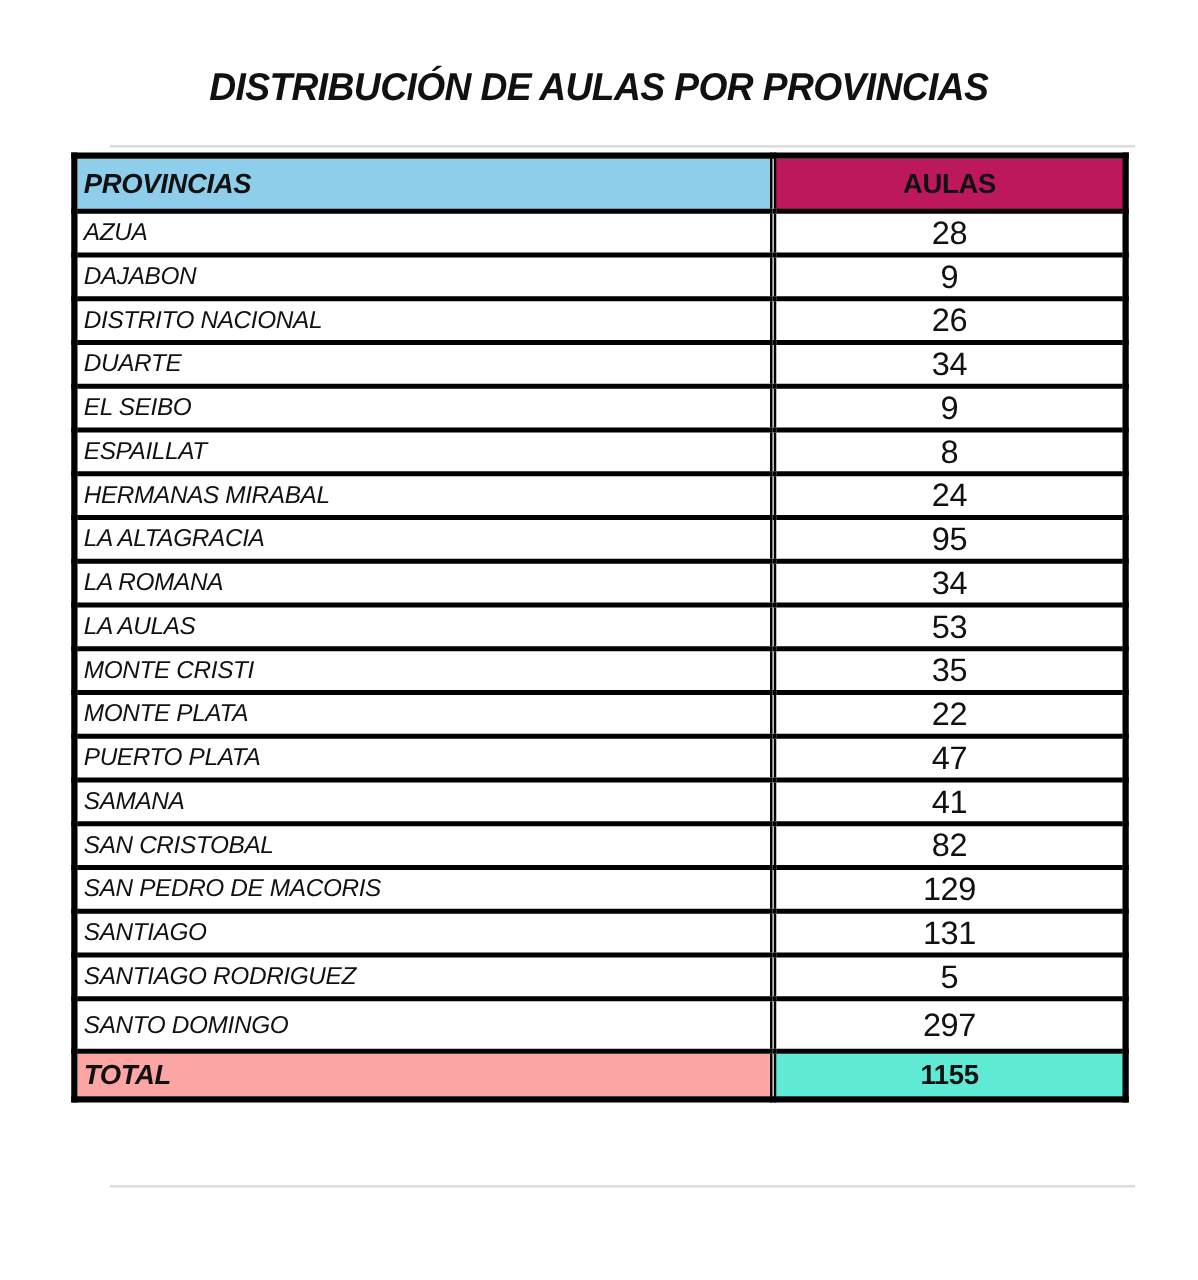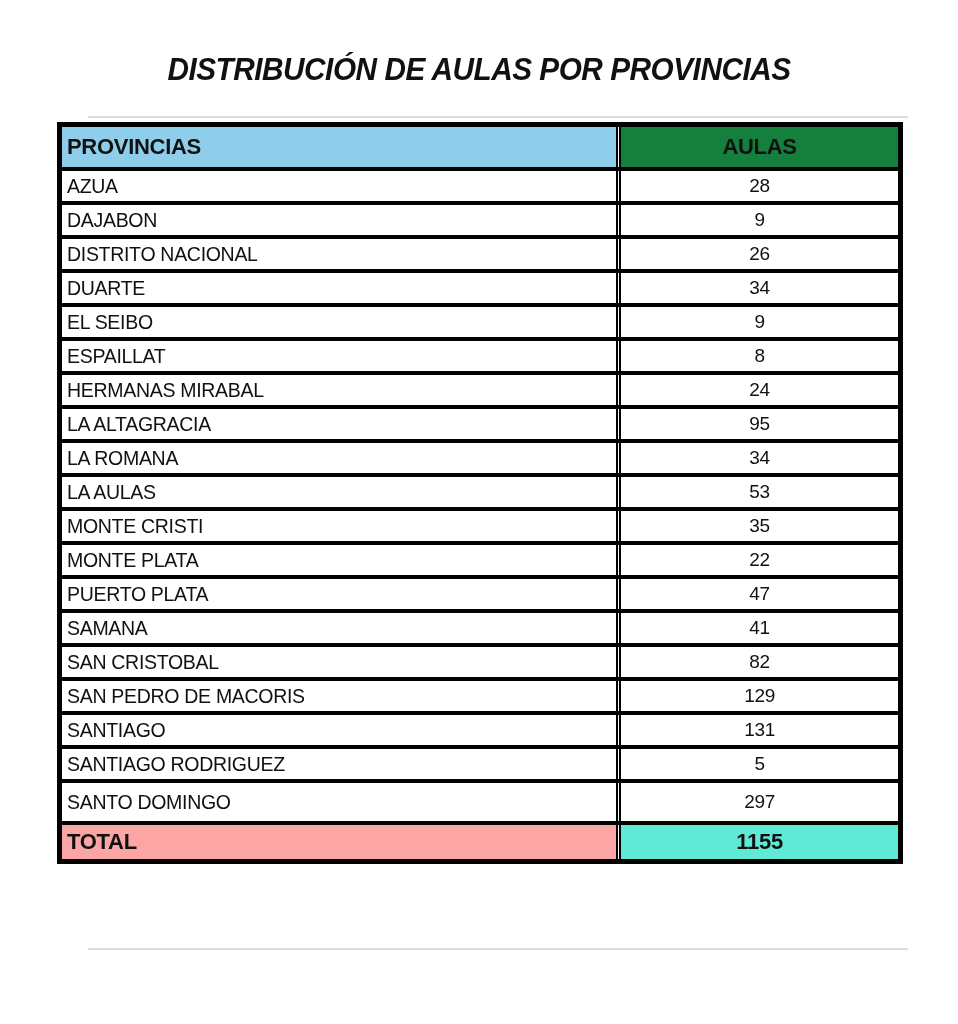--- a/index.html
+++ b/index.html
@@ -60,20 +60,21 @@
     white-space: nowrap;
   }
   .col-prov  { width: 551px; }
   .col-gap   { width: 3px; }
   .col-aulas { width: 277px; }
 
   th.prov, td.prov {
     border-right: 2px solid #000000;
     text-align: left;
     padding-left: 5px;
+    font-style: italic;
   }
   th.num, td.num {
     border-left: 2px solid #000000;
     text-align: center;
   }
   td.gap, th.gap {
     background: #ffffff;
     border-left: none;
     border-right: none;
   }
@@ -84,21 +85,21 @@
     font-weight: bold;
     text-align: center;
     letter-spacing: -0.3px;
   }
   tbody td {
     height: 30px;
     font-size: 19.5px;
     font-weight: normal;
     letter-spacing: -0.3px;
   }
-  tbody td.num { font-size: 19px; }
+  tbody td.num { font-size: 26px; }
   tbody tr.tall td { height: 38px; }
 
   tfoot td {
     height: 34px;
     font-size: 22px;
     font-weight: bold;
     letter-spacing: -0.3px;
   }
 </style>
 </head>
@@ -113,21 +114,21 @@
   <table class="aulas">
     <colgroup>
       <col class="col-prov">
       <col class="col-gap">
       <col class="col-aulas">
     </colgroup>
     <thead>
       <tr>
         <th class="prov header-cell" style="background: rgb(143, 206, 234);">PROVINCIAS</th>
         <th class="gap header-cell"></th>
-        <th class="num header-cell" style="background: #15803d;">AULAS</th>
+        <th class="num header-cell" style="background: #be185d;">AULAS</th>
       </tr>
     </thead>
     <tbody id="table-body">
         <tr>
           <td class="prov">AZUA</td>
           <td class="gap"></td>
           <td class="num">28</td>
         </tr>
         <tr>
           <td class="prov">DAJABON</td>

